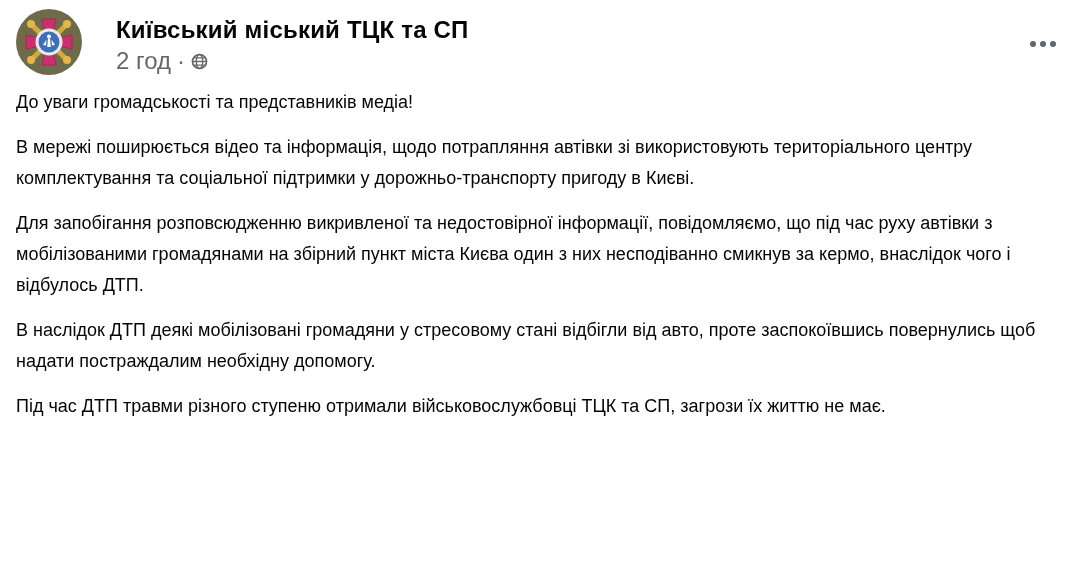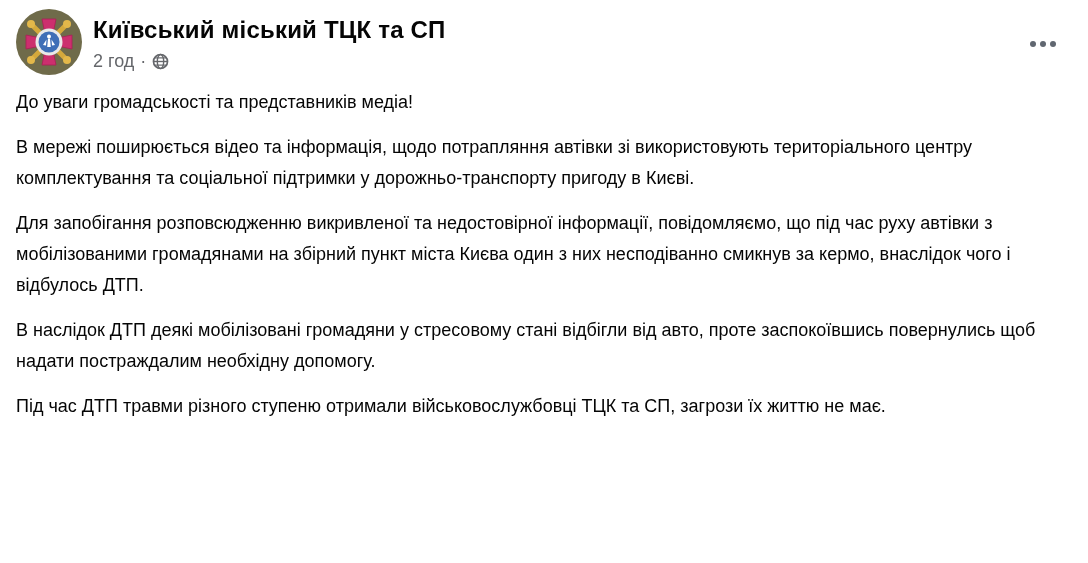--- a/index.html
+++ b/index.html
@@ -28,39 +28,39 @@
   .avatar {
     width: 66px;
     height: 66px;
     border-radius: 50%;
     flex: 0 0 66px;
     display: block;
     cursor: pointer;
   }
   .avatar svg { display: block; }
   .header-info {
-    margin-left: 11px;
+    margin-left: 34px;
     padding-top: 6px;
     display: flex;
     flex-direction: column;
   }
   .page-name {
     font-size: 24px;
     font-weight: 700;
     line-height: 30px;
     color: #050505;
     text-decoration: none;
     letter-spacing: 0.2px;
     cursor: pointer;
   }
   .meta-row {
     margin-top: 4px;
     display: flex;
     align-items: center;
-    font-size: 18px;
+    font-size: 24px;
     color: #65676b;
     line-height: 24px;
   }
   .meta-sep {
     margin: 0 6px;
   }
   .globe-icon {
     display: inline-flex;
     align-items: center;
     margin-top: 1px;

